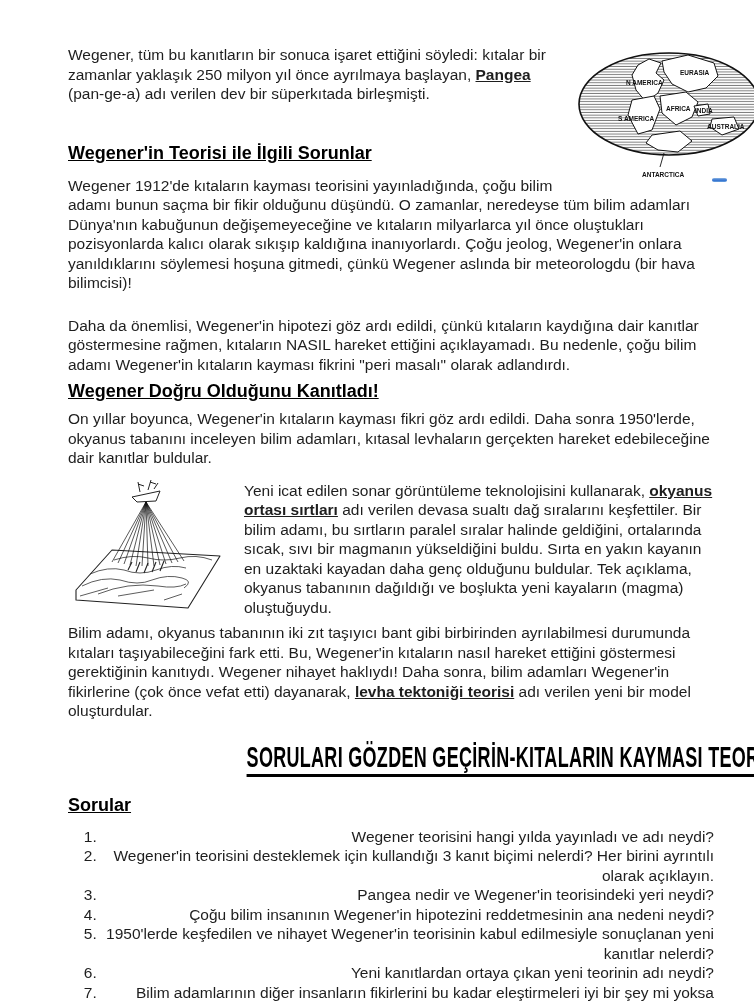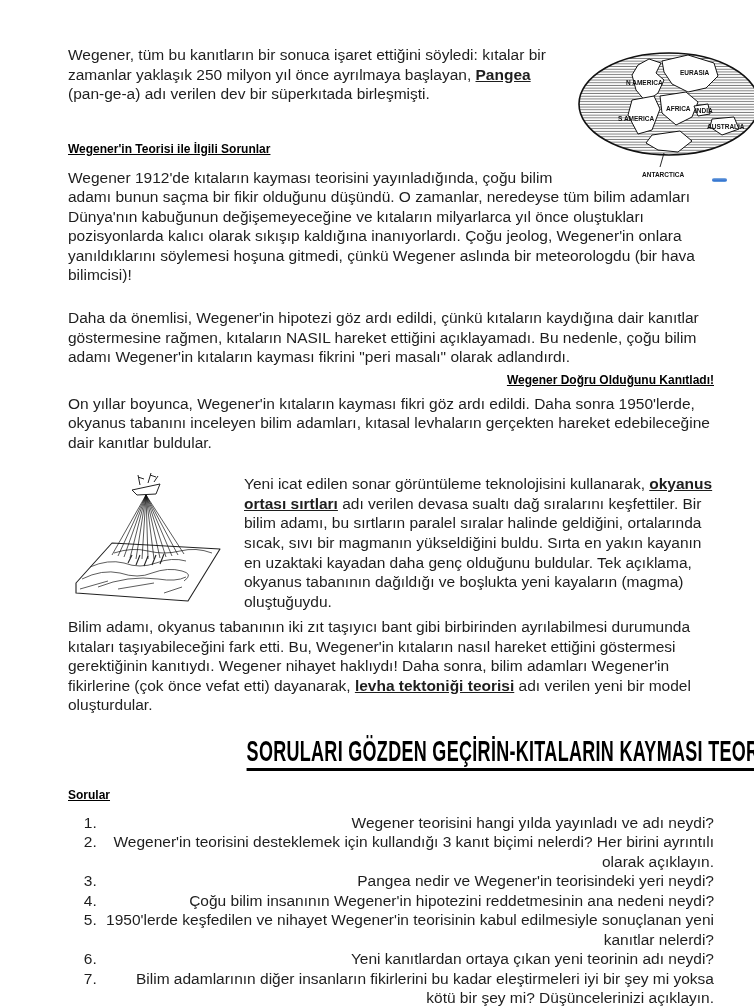--- a/index.html
+++ b/index.html
@@ -6,26 +6,26 @@
   .page {
     position:relative; width:754px; height:1006px; background:#fff;
     font-family:"Liberation Sans","DejaVu Sans",sans-serif;
     color:#1e1e1e; overflow:hidden;
   }
   .content { padding:45px 40px 0 68px; font-size:15.5px; line-height:1.26; }
   .para { margin:0 0 13px 0; }
   .p1 { margin-bottom:38px; }
   .p2 { margin-bottom:23px; }
   .p3 { margin-bottom:6px; }
-  .p4 { margin-bottom:17px; }
+  .p4 { margin-bottom:8px; }
   .sec-heading {
-    font-size:12px; font-weight:bold; color:#000;
+    font-size:18px; font-weight:bold; color:#000;
     text-decoration:underline; margin:0 0 11px 0; line-height:1.28;
   }
-  .h2 { margin-bottom:6px;text-align:right; }
+  .h2 { margin-bottom:6px; }
   .map-float {
     float:right; width:190px; height:132px;
     margin:4px -52px 6px 12px;
   }
   .map-float svg { display:block; width:190px; height:132px; }
   .sonar-row { display:flex; gap:14px; margin:0 0 6px 0; }
   .sonar-fig { flex:0 0 162px; }
   .sonar-fig svg { display:block; width:162px; height:135px; }
   .sonar-text { flex:1; margin:0; padding-top:5px; }
   .review-title-wrap { margin:20px 0 0 0; text-align:center; }

